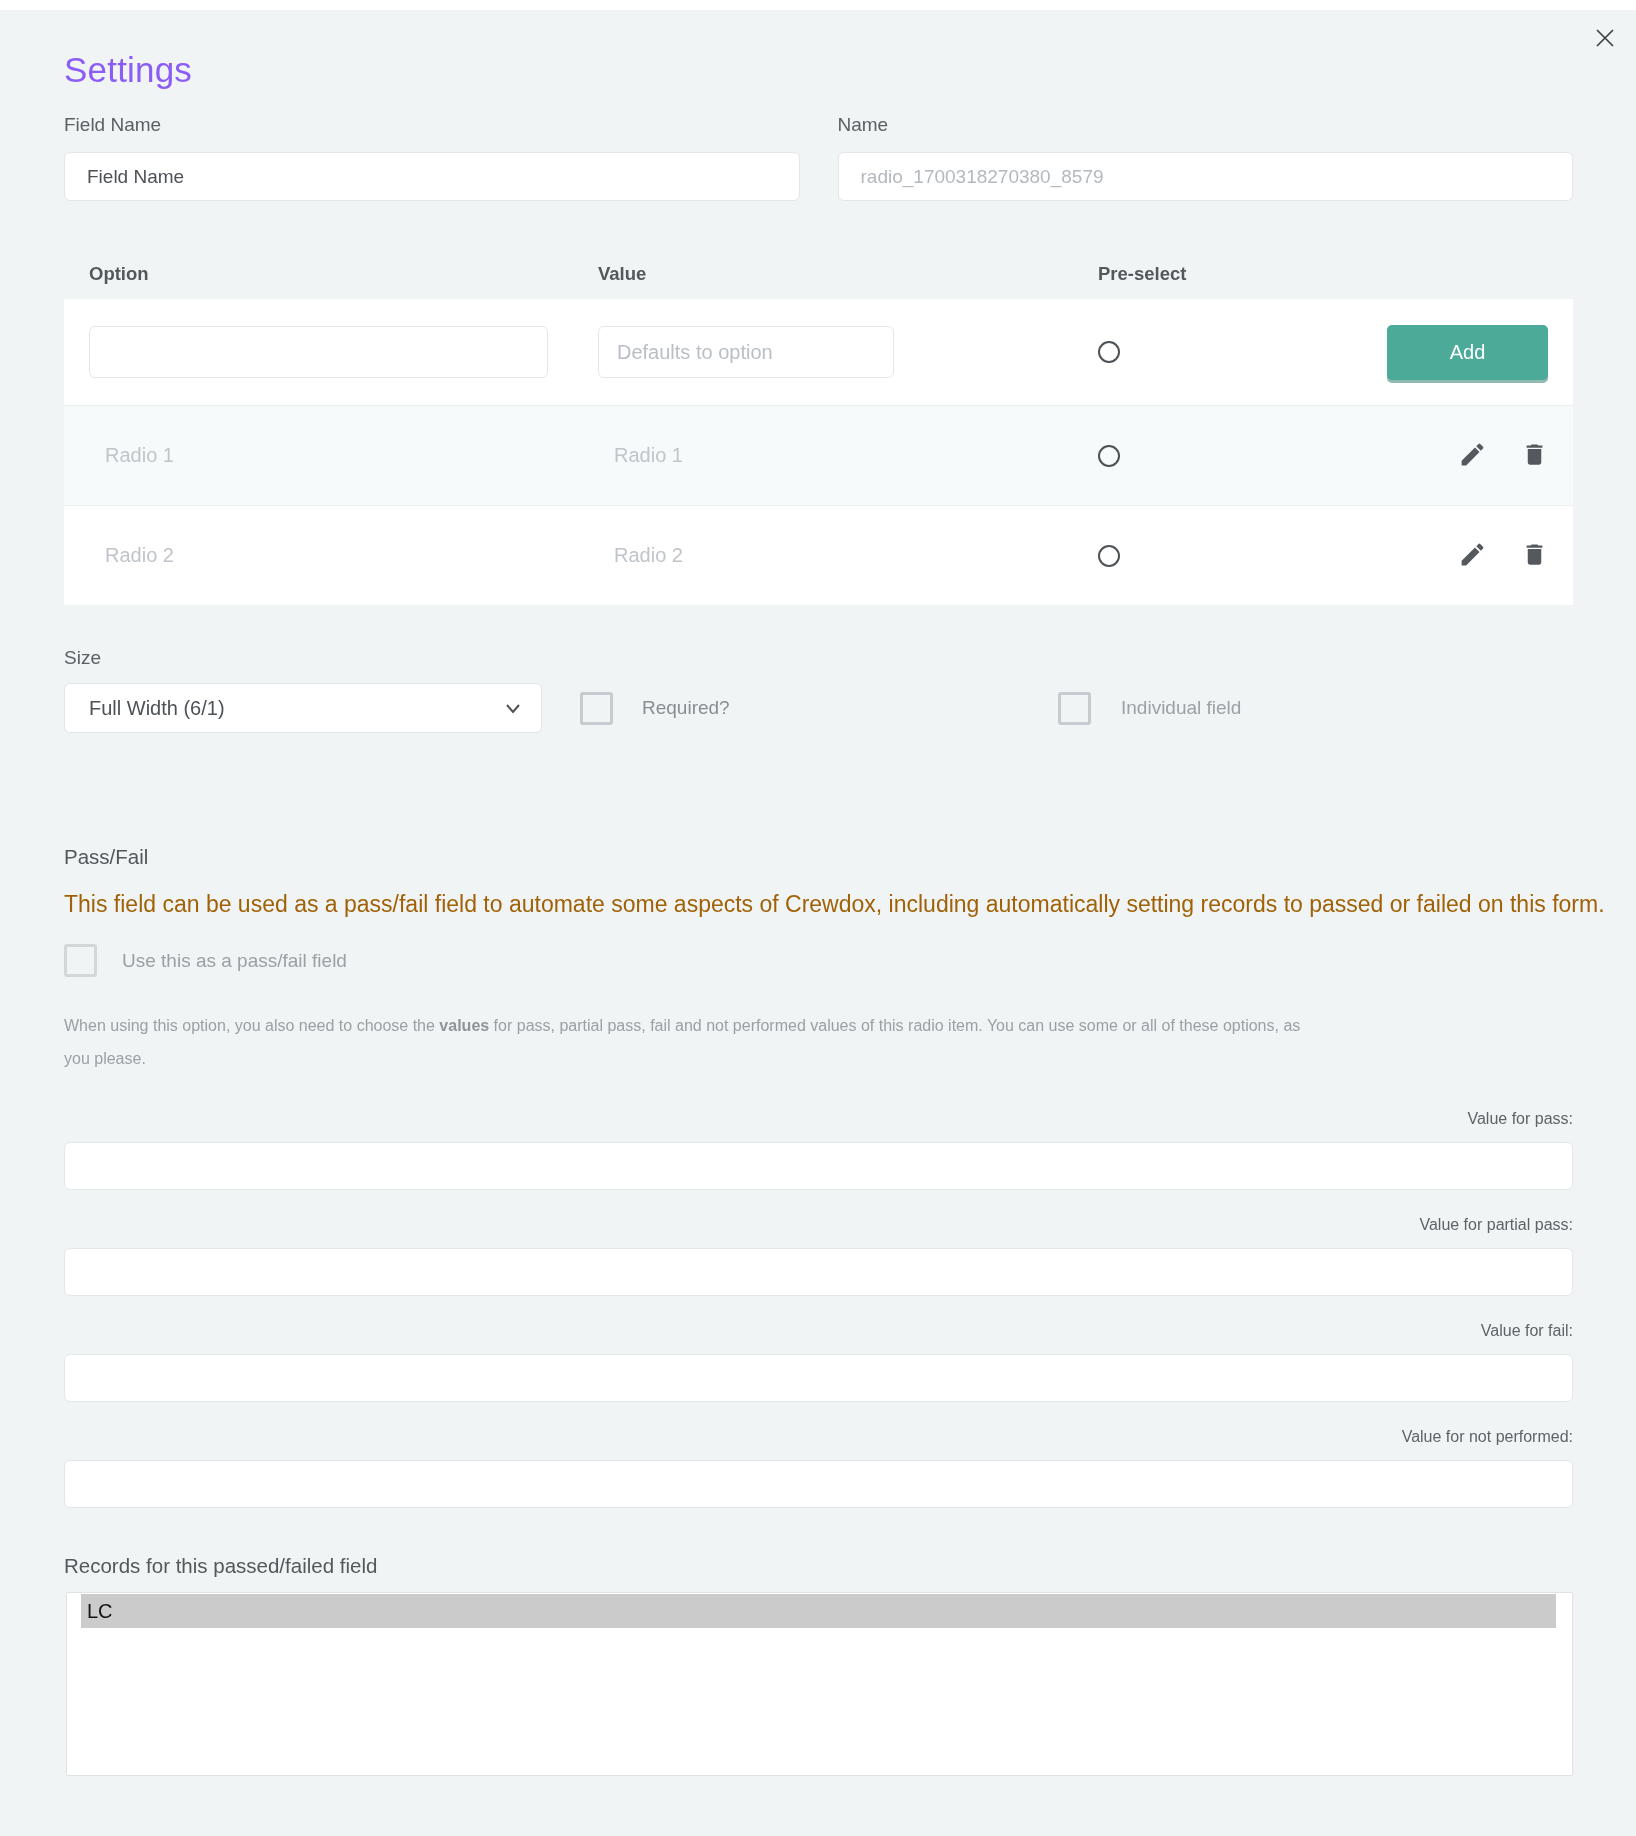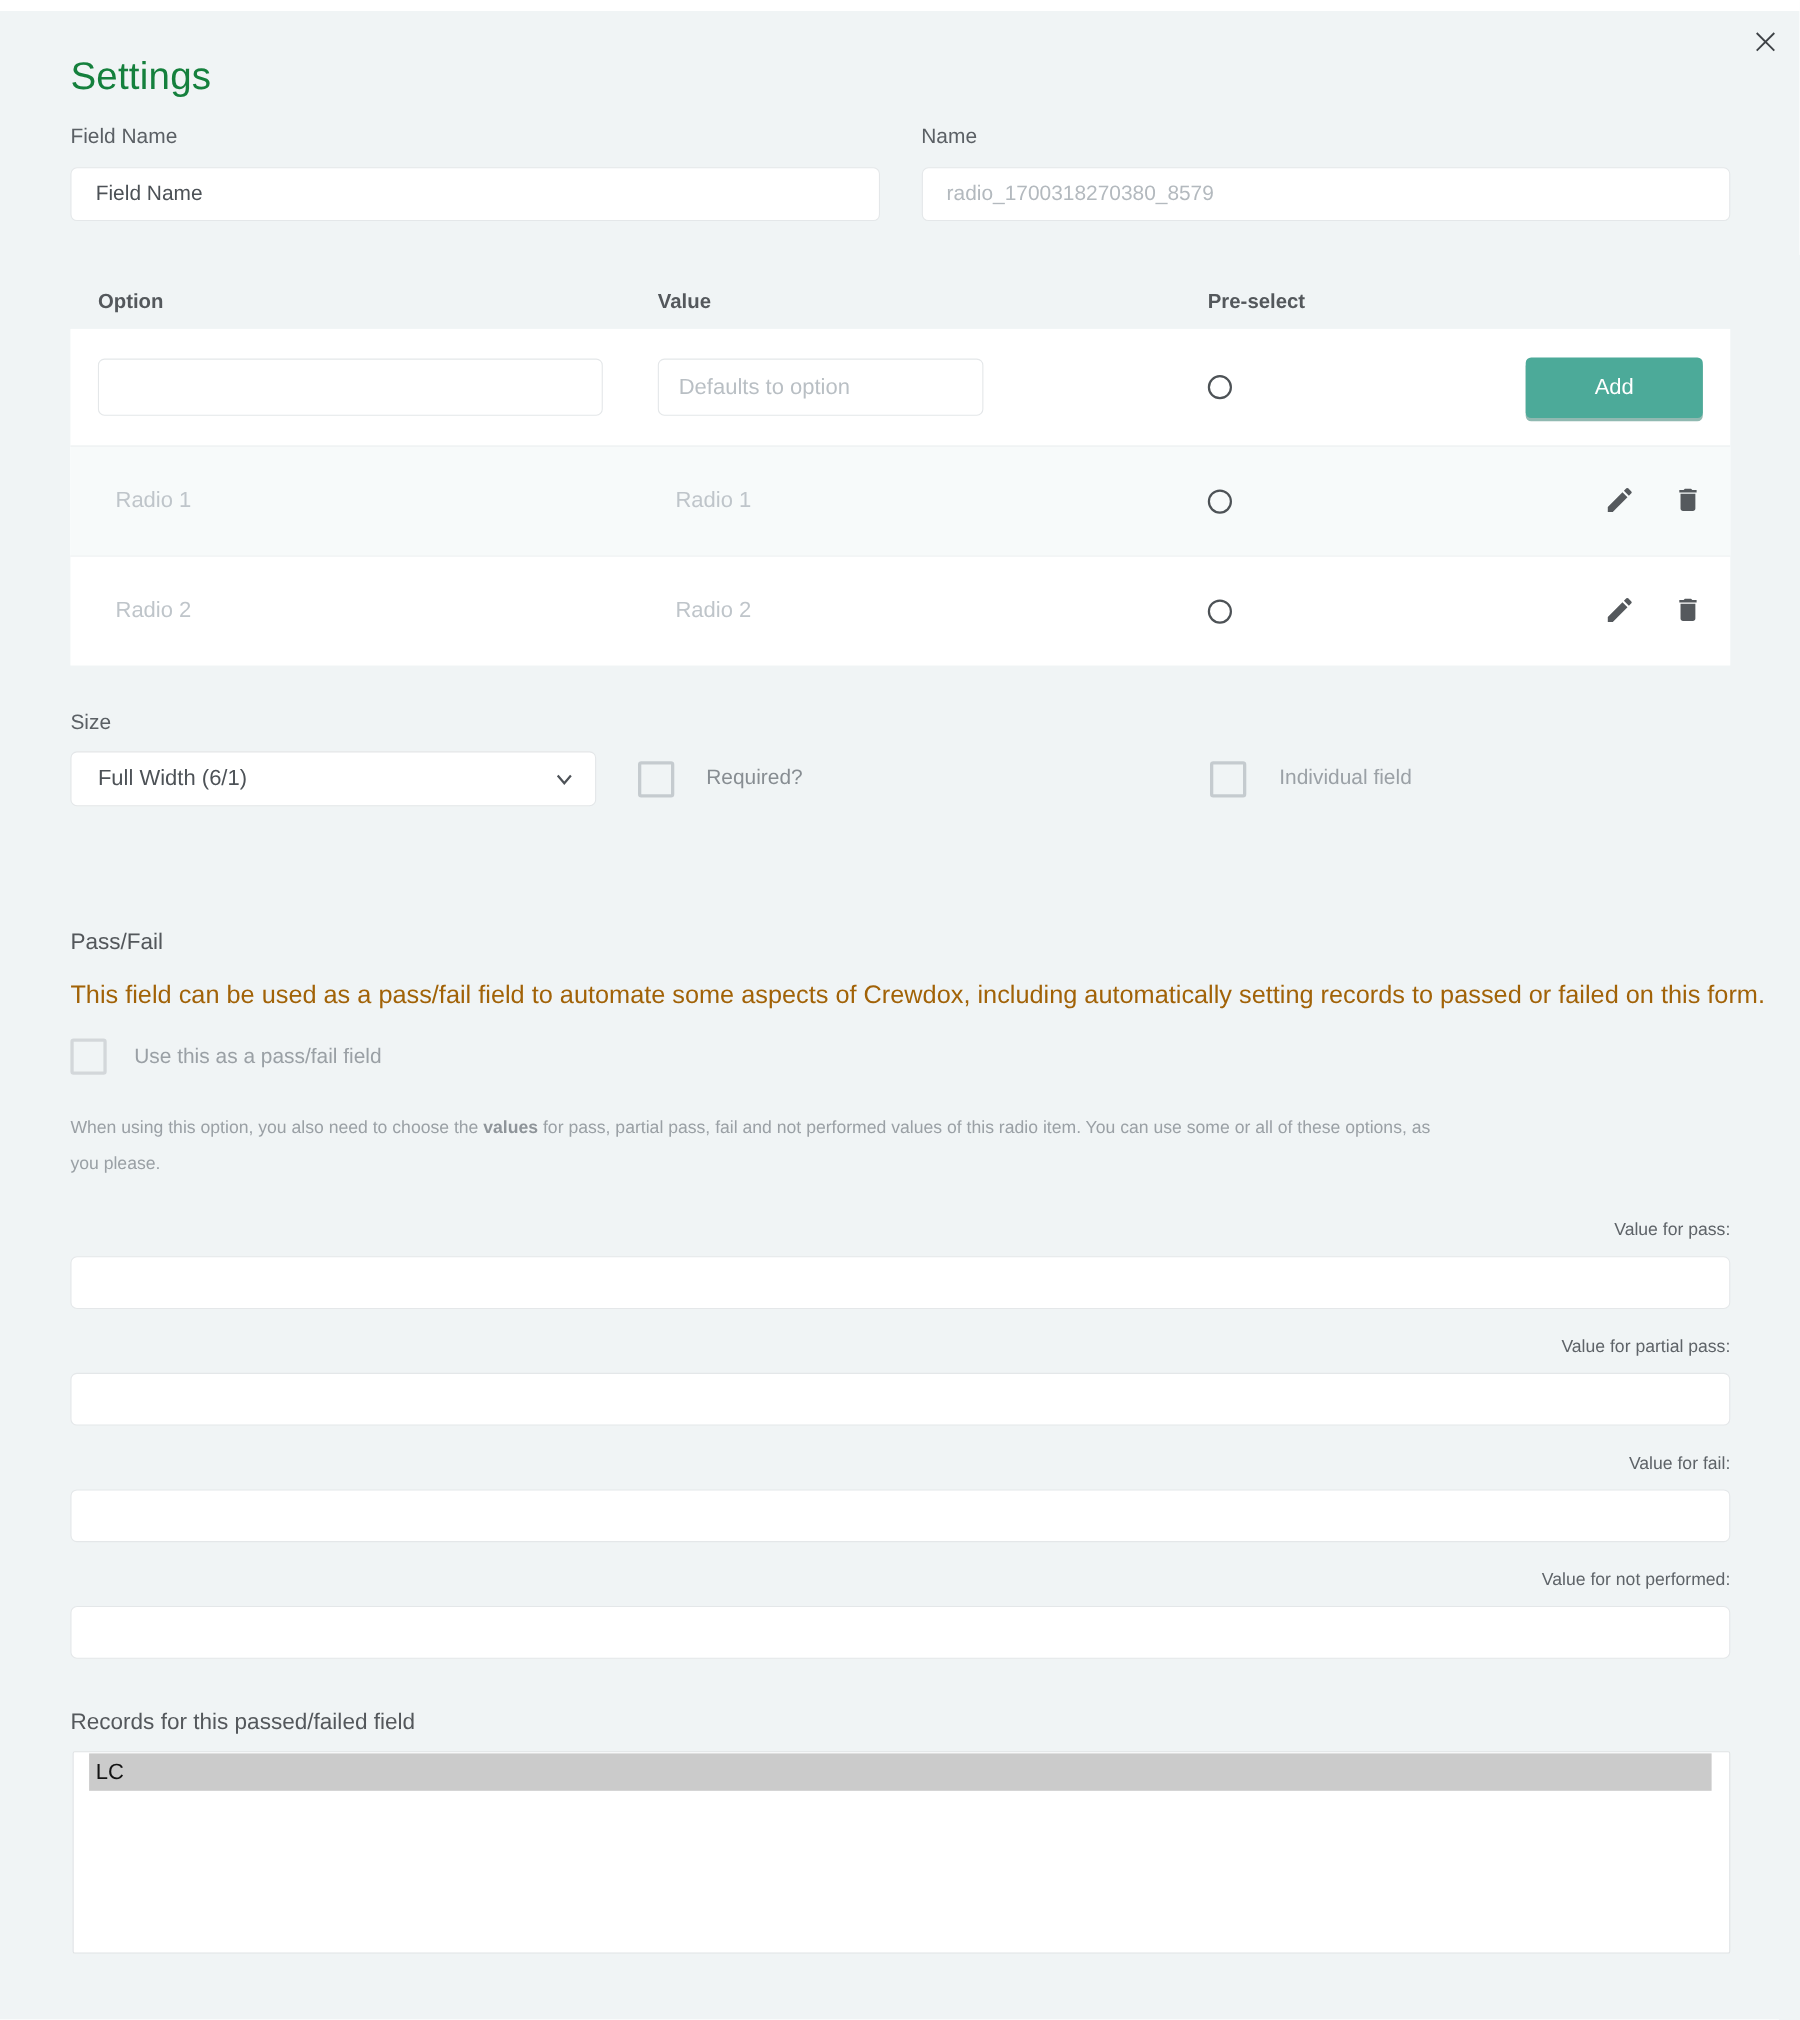--- a/index.html
+++ b/index.html
@@ -4,21 +4,21 @@
 <style>
   * { box-sizing: border-box; margin: 0; padding: 0; }
   html, body { width: 1636px; background: #ffffff; }
   body { height: 1836px; overflow: hidden; font-family: "Liberation Sans", sans-serif; }
   .top-strip { height: 10px; background: #ffffff; }
   .modal { position: relative; min-height: 1826px; background: #f0f4f5; padding: 0 63px 26px 64px; }
 
   .close-btn { position: absolute; top: 14px; right: 16px; width: 30px; height: 30px;
     background: none; border: none; cursor: pointer; color: #3e4246; display:flex; align-items:center; justify-content:center; }
 
-  h1.title { padding-top: 40px; font-size: 35px; font-weight: 500; color: #15803d; letter-spacing: 0.2px; }
+  h1.title { padding-top: 40px; font-size: 35px; font-weight: 500; color: #8b5cf6; letter-spacing: 0.2px; }
 
   .two-col { display: grid; grid-template-columns: 1fr 1fr; column-gap: 38px; }
   .field-label { margin-top: 24px; font-size: 19px; color: #5b6065; }
   .text-input { width: 100%; height: 49px; margin-top: 16px; background: #fff;
     border: 1px solid #e4e7e9; border-radius: 6px; padding: 0 22px; font-size: 19px;
     color: #4c5156; font-family: "Liberation Sans", sans-serif; outline: none; }
   .text-input::placeholder { color: #b3b9be; }
 
   .table-header { margin-top: 62px; display: grid; grid-template-columns: 509px 500px 225px 1fr;
     padding: 0 25px; font-size: 18.5px; font-weight: bold; color: #54585c; }
@@ -43,21 +43,21 @@
 
   .size-label { margin-top: 42px; font-size: 19px; color: #5b6065; }
   .size-row { position: relative; margin-top: 14px; display: flex; align-items: center; height: 50px; }
   .select-box { position: relative; width: 478px; height: 50px; background: #fff; border: 1px solid #e3e6e8;
     border-radius: 6px; display: flex; align-items: center; padding: 0 24px; font-size: 20px; color: #4d5257; cursor: pointer; }
   .select-box .chev { position: absolute; right: 18px; top: 16px; color: #4d5257; }
   .cb { width: 33px; height: 33px; border: 3px solid #c5cbcf; border-radius: 3px; background: transparent; cursor: pointer; flex: none; }
   .cb.light { border-color: #d3d7da; }
   .req-wrap { display: flex; align-items: center; margin-left: 38px; gap: 29px; }
   .req-label { font-size: 19px; color: #878d92; }
-  .indiv-wrap { position: absolute; left: 1036px; display: flex; align-items: center; gap: 30px; }
+  .indiv-wrap { position: absolute; left: 994px; display: flex; align-items: center; gap: 30px; }
   .indiv-label { font-size: 19px; color: #9ba1a6; }
 
   .pf-heading { margin-top: 112px; font-size: 20.5px; color: #53575b; }
   .pf-desc { margin-top: 22px; font-size: 23px; color: #a16207; white-space: nowrap; }
   .pf-cb-row { margin-top: 26px; display: flex; align-items: center; gap: 25px; }
   .pf-cb-label { font-size: 19px; color: #9aa0a5; }
   .pf-note { margin-top: 32px; font-size: 16px; color: #9aa0a5; line-height: 33px; }
   .pf-note .l1 { white-space: nowrap; display: block; }
   .pf-note strong { color: #8e9499; }
 

